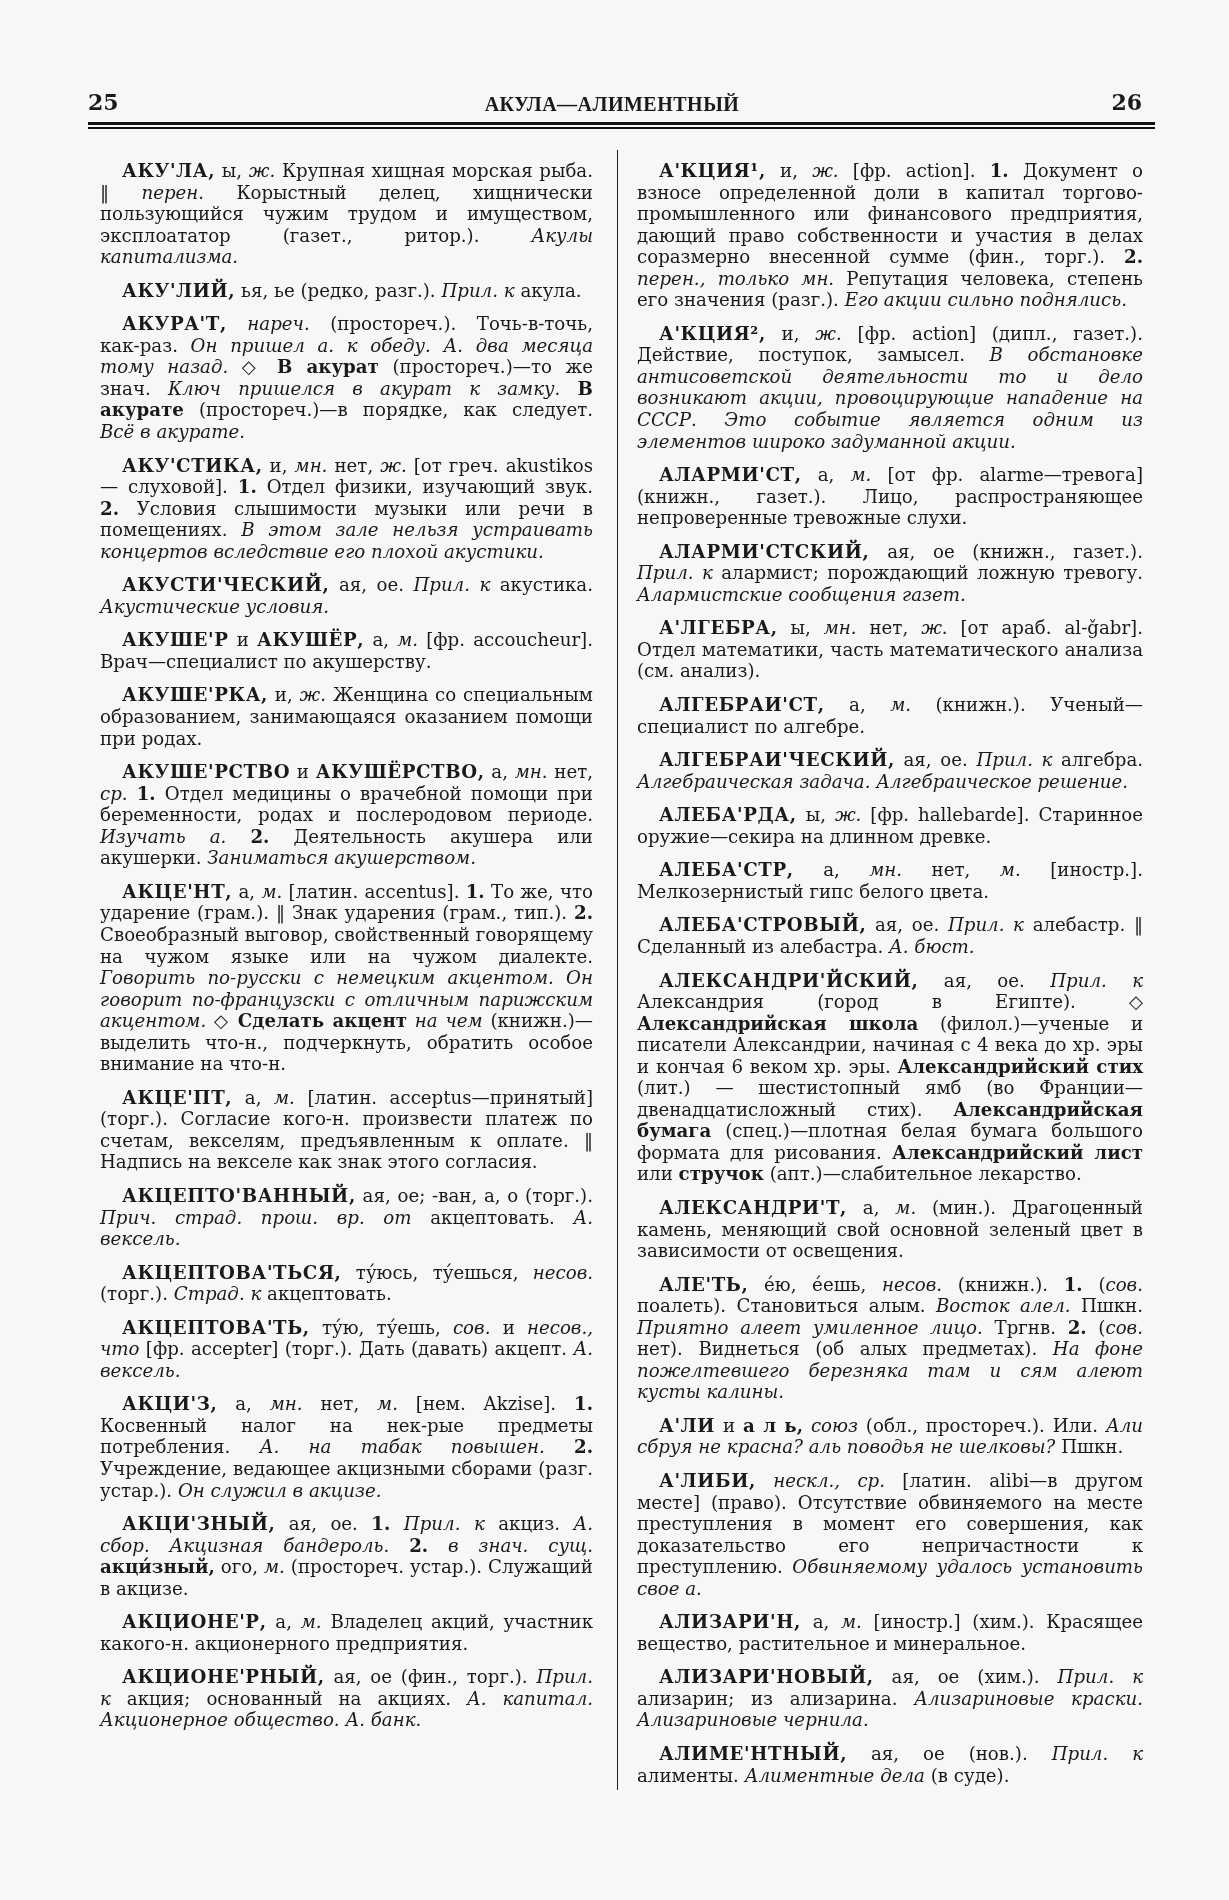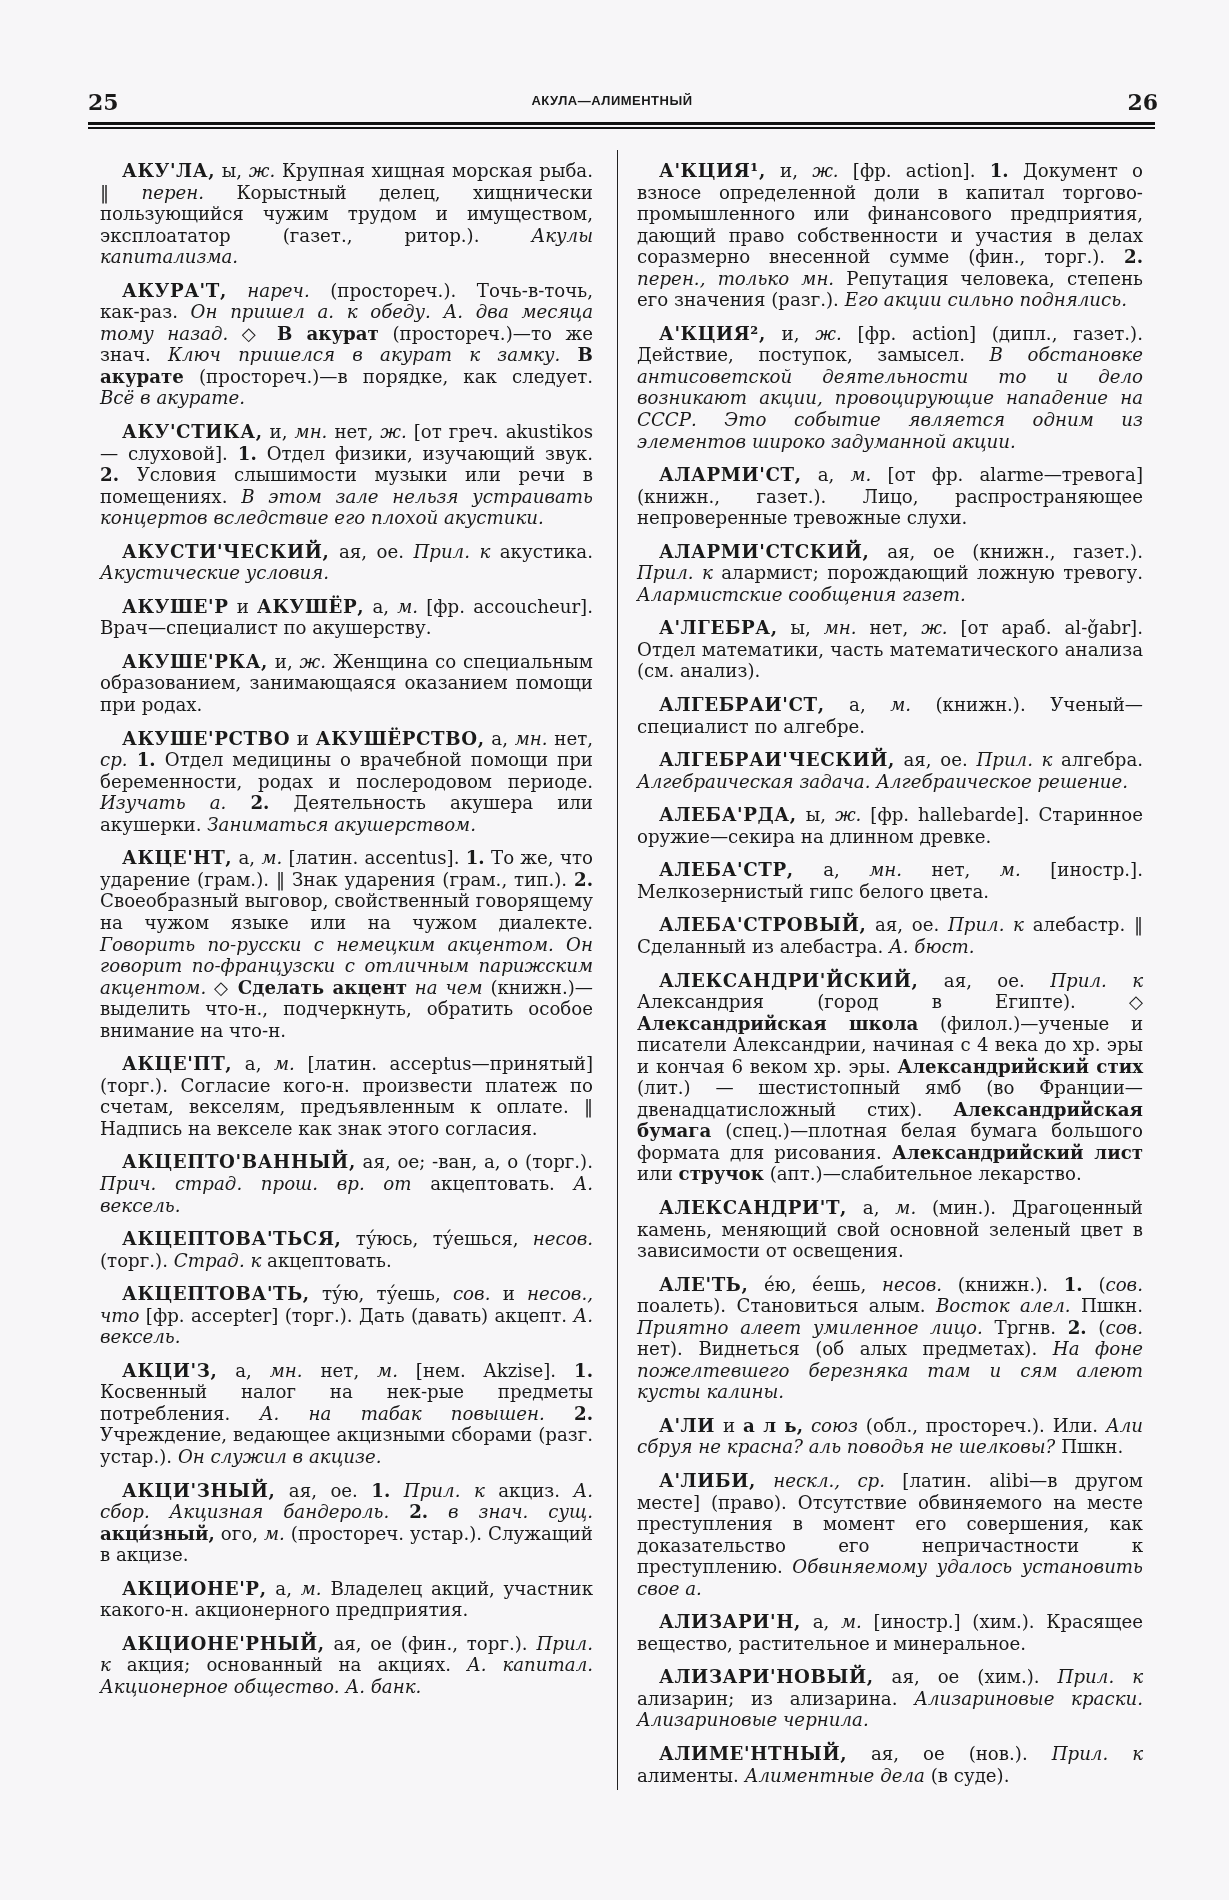--- a/index.html
+++ b/index.html
@@ -1,22 +1,22 @@
 <!DOCTYPE html>
 <html><head>
 <meta charset="utf-8">
 <style>
   html, body { margin:0; padding:0; }
   body { width:1229px; height:1900px; background:#f7f6f8; position:relative; overflow:hidden;
          font-family:"DejaVu Serif","Liberation Serif",serif; color:#1a1a1a; }
   .pagenum { position:absolute; top:89px; font-size:22px; font-weight:bold; font-family:"DejaVu Serif",serif; }
   #pn-left { left:88px; }
-  #pn-right { right:71px; }
+  #pn-right { right:87px; }
   .running-head { position:absolute; top:93px; left:0; width:1224px; text-align:center;
-                  font-size:13px; font-weight:bold; letter-spacing:0.5px; font-family:Liberation Sans, sans-serif; }
+                  font-size:20px; font-weight:bold; letter-spacing:0.5px; font-family:Liberation Serif, serif; }
   .rule1 { position:absolute; top:122px; left:88px; width:1067px; height:3px; background:#111; }
   .rule2 { position:absolute; top:127px; left:88px; width:1067px; height:1.5px; background:#111; }
   .col { position:absolute; top:148px; font-size:18.2px; line-height:21.55px; text-align:justify; }
   #col-left { left:88px; width:517px; }
   #col-right { left:625px; width:530px; }
   .divider { position:absolute; left:617px; top:150px; width:1px; height:1640px; background:#222; }
   .entry { text-indent:22px; margin:12px; hyphens:manual; }
   .hw { font-weight:bold; letter-spacing:0.6px; font-family:"DejaVu Serif",serif; }
   .i { font-style:italic; }
   .b { font-weight:bold; }
@@ -25,20 +25,21 @@
 <body>
 
 <div class="pagenum" id="pn-left">25</div>
 <div class="running-head">АКУЛА—АЛИМЕНТНЫЙ</div>
 <div class="pagenum" id="pn-right">26</div>
 <div class="rule1"></div>
 <div class="rule2"></div>
 
 <div class="col" id="col-left">
     <p class="entry"><span class="hw">АКУ'ЛА,</span><span> ы, </span><span class="i">ж.</span><span> Крупная хищная морская рыба. ‖ </span><span class="i">перен.</span><span> Корыстный делец, хищнически пользующийся чужим трудом и имуществом, эксплоататор (газет., ритор.). </span><span class="i">Акулы капитализма.</span></p>
+    <p class="entry"><span class="hw">АКУ'ЛИЙ,</span><span> ья, ье (редко, разг.). </span><span class="i">Прил. к</span><span> акула.</span></p>
     <p class="entry"><span class="hw">АКУРА'Т,</span><span class="i"> нареч.</span><span> (простореч.). Точь-в-точь, как-раз. </span><span class="i">Он пришел а. к обеду. А. два месяца тому назад.</span><span> ◇ </span><span class="b">В акурат</span><span> (простореч.)—то же знач. </span><span class="i">Ключ пришелся в акурат к замку.</span><span> </span><span class="b">В акурате</span><span> (простореч.)—в порядке, как следует. </span><span class="i">Всё в акурате.</span></p>
     <p class="entry"><span class="hw">АКУ'СТИКА,</span><span> и, </span><span class="i">мн.</span><span> нет, </span><span class="i">ж.</span><span> [от греч. akustikos — слуховой]. </span><span class="b">1.</span><span> Отдел физики, изучающий звук. </span><span class="b">2.</span><span> Условия слышимости музыки или речи в помещениях. </span><span class="i">В этом зале нельзя устраивать концертов вследствие его плохой акустики.</span></p>
     <p class="entry"><span class="hw">АКУСТИ'ЧЕСКИЙ,</span><span> ая, ое. </span><span class="i">Прил. к</span><span> акустика. </span><span class="i">Акустические условия.</span></p>
     <p class="entry"><span class="hw">АКУШЕ'Р</span><span> и </span><span class="hw">АКУШЁР,</span><span> а, </span><span class="i">м.</span><span> [фр. accoucheur]. Врач—специалист по акушерству.</span></p>
     <p class="entry"><span class="hw">АКУШЕ'РКА,</span><span> и, </span><span class="i">ж.</span><span> Женщина со специальным образованием, занимающаяся оказанием помощи при родах.</span></p>
     <p class="entry"><span class="hw">АКУШЕ'РСТВО</span><span> и </span><span class="hw">АКУШЁРСТВО,</span><span> а, </span><span class="i">мн.</span><span> нет, </span><span class="i">ср.</span><span> </span><span class="b">1.</span><span> Отдел медицины о врачебной помощи при беременности, родах и послеродовом периоде. </span><span class="i">Изучать а.</span><span> </span><span class="b">2.</span><span> Деятельность акушера или акушерки. </span><span class="i">Заниматься акушерством.</span></p>
     <p class="entry"><span class="hw">АКЦЕ'НТ,</span><span> а, </span><span class="i">м.</span><span> [латин. accentus]. </span><span class="b">1.</span><span> То же, что ударение (грам.). ‖ Знак ударения (грам., тип.). </span><span class="b">2.</span><span> Своеобразный выговор, свойственный говорящему на чужом языке или на чужом диалекте. </span><span class="i">Говорить по-русски с немецким акцентом. Он говорит по-французски с отличным парижским акцентом.</span><span> ◇ </span><span class="b">Сделать акцент</span><span> </span><span class="i">на чем</span><span> (книжн.)—выделить что-н., подчеркнуть, обратить особое внимание на что-н.</span></p>
     <p class="entry"><span class="hw">АКЦЕ'ПТ,</span><span> а, </span><span class="i">м.</span><span> [латин. acceptus—принятый] (торг.). Согласие кого-н. произвести платеж по счетам, векселям, предъявленным к оплате. ‖ Надпись на векселе как знак этого согласия.</span></p>
     <p class="entry"><span class="hw">АКЦЕПТО'ВАННЫЙ,</span><span> ая, ое; -ван, а, о (торг.). </span><span class="i">Прич. страд. прош. вр. от</span><span> акцептовать. </span><span class="i">А. вексель.</span></p>
     <p class="entry"><span class="hw">АКЦЕПТОВА'ТЬСЯ,</span><span> ту́юсь, ту́ешься, </span><span class="i">несов.</span><span> (торг.). </span><span class="i">Страд. к</span><span> акцептовать.</span></p>

